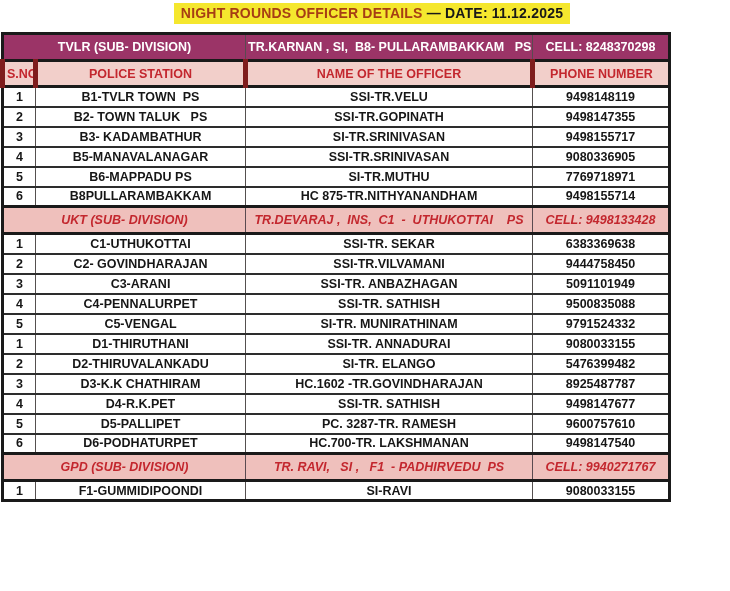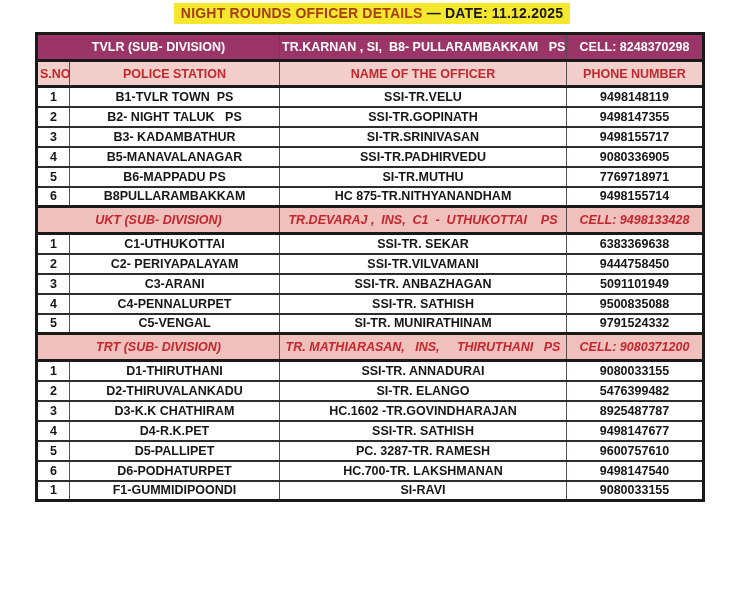--- a/index.html
+++ b/index.html
@@ -24,21 +24,20 @@
     background: var(--title-bg, #F5E72E);
     padding: 2px 7px 3px 7px;
     font-size: 14px;
     letter-spacing: 0.2px;
   }
   .title-main { color: var(--title-text, #A63E14); }
   .title-date { color: #181818; }
   table.officer-table {
     border-collapse: collapse;
     table-layout: fixed;
-    margin-left: 35px;
     width: 667px;
     border: 3px solid #1a1a1a;
   }
   td {
     text-align: center;
     vertical-align: middle;
     overflow: hidden;
     white-space: pre;
     padding: 0 2px;
   }
@@ -57,21 +56,21 @@
   tr.section-row.pinkhdr td {
     background: var(--pink, #EFC0BC);
     color: var(--red, #C3272E);
     font-style: italic;
   }
   tr.col-header td {
     height: 26px;
     font-size: 12.5px;
     background: var(--header-pink, #F2CFCA);
     color: var(--red, #C3272E);
-    border-left: 1px solid #7f1d1d;
+    border-left: 5px solid #7f1d1d;
     border-right: 1px solid #55504f;
     border-bottom: 3px solid #1a1a1a;
     text-align: center;
   }
   tr.data-row td {
     height: 20px;
     font-size: 12.5px;
     color: #161616;
     background: #ffffff;
     border-left: 1px solid #55504f;
@@ -107,34 +106,34 @@
           <td>PHONE NUMBER</td>
         </tr>
         <tr class="data-row">
           <td>1</td>
           <td>B1-TVLR TOWN  PS</td>
           <td>SSI-TR.VELU</td>
           <td>9498148119</td>
         </tr>
         <tr class="data-row">
           <td>2</td>
-          <td>B2- NIGHT TALUK   PS</td>
+          <td>B2- TOWN TALUK   PS</td>
           <td>SSI-TR.GOPINATH</td>
           <td>9498147355</td>
         </tr>
         <tr class="data-row">
           <td>3</td>
           <td>B3- KADAMBATHUR</td>
           <td>SI-TR.SRINIVASAN</td>
           <td>9498155717</td>
         </tr>
         <tr class="data-row">
           <td>4</td>
           <td>B5-MANAVALANAGAR</td>
-          <td>SSI-TR.PADHIRVEDU</td>
+          <td>SSI-TR.SRINIVASAN</td>
           <td>9080336905</td>
         </tr>
         <tr class="data-row">
           <td>5</td>
           <td>B6-MAPPADU PS</td>
           <td>SI-TR.MUTHU</td>
           <td>7769718971</td>
         </tr>
         <tr class="data-row">
           <td>6</td>
@@ -148,21 +147,21 @@
           <td>CELL: 9498133428</td>
         </tr>
         <tr class="data-row">
           <td>1</td>
           <td>C1-UTHUKOTTAI</td>
           <td>SSI-TR. SEKAR</td>
           <td>6383369638</td>
         </tr>
         <tr class="data-row">
           <td>2</td>
-          <td>C2- PERIYAPALAYAM</td>
+          <td>C2- GOVINDHARAJAN</td>
           <td>SSI-TR.VILVAMANI</td>
           <td>9444758450</td>
         </tr>
         <tr class="data-row">
           <td>3</td>
           <td>C3-ARANI</td>
           <td>SSI-TR. ANBAZHAGAN</td>
           <td>5091101949</td>
         </tr>
         <tr class="data-row">
@@ -170,25 +169,20 @@
           <td>C4-PENNALURPET</td>
           <td>SSI-TR. SATHISH</td>
           <td>9500835088</td>
         </tr>
         <tr class="data-row">
           <td>5</td>
           <td>C5-VENGAL</td>
           <td>SI-TR. MUNIRATHINAM</td>
           <td>9791524332</td>
         </tr>
-        <tr class="section-row pinkhdr">
-          <td colspan="2">TRT (SUB- DIVISION)</td>
-          <td>TR. MATHIARASAN,   INS,     THIRUTHANI   PS</td>
-          <td>CELL: 9080371200</td>
-        </tr>
         <tr class="data-row">
           <td>1</td>
           <td>D1-THIRUTHANI</td>
           <td>SSI-TR. ANNADURAI</td>
           <td>9080033155</td>
         </tr>
         <tr class="data-row">
           <td>2</td>
           <td>D2-THIRUVALANKADU</td>
           <td>SI-TR. ELANGO</td>
@@ -210,20 +204,25 @@
           <td>5</td>
           <td>D5-PALLIPET</td>
           <td>PC. 3287-TR. RAMESH</td>
           <td>9600757610</td>
         </tr>
         <tr class="data-row">
           <td>6</td>
           <td>D6-PODHATURPET</td>
           <td>HC.700-TR. LAKSHMANAN</td>
           <td>9498147540</td>
+        </tr>
+        <tr class="section-row pinkhdr">
+          <td colspan="2">GPD (SUB- DIVISION)</td>
+          <td>TR. RAVI,   SI ,   F1  - PADHIRVEDU  PS</td>
+          <td>CELL: 9940271767</td>
         </tr>
         <tr class="data-row">
           <td>1</td>
           <td>F1-GUMMIDIPOONDI</td>
           <td>SI-RAVI</td>
           <td>9080033155</td>
         </tr>
       </tbody>
   </table>
 </div>

